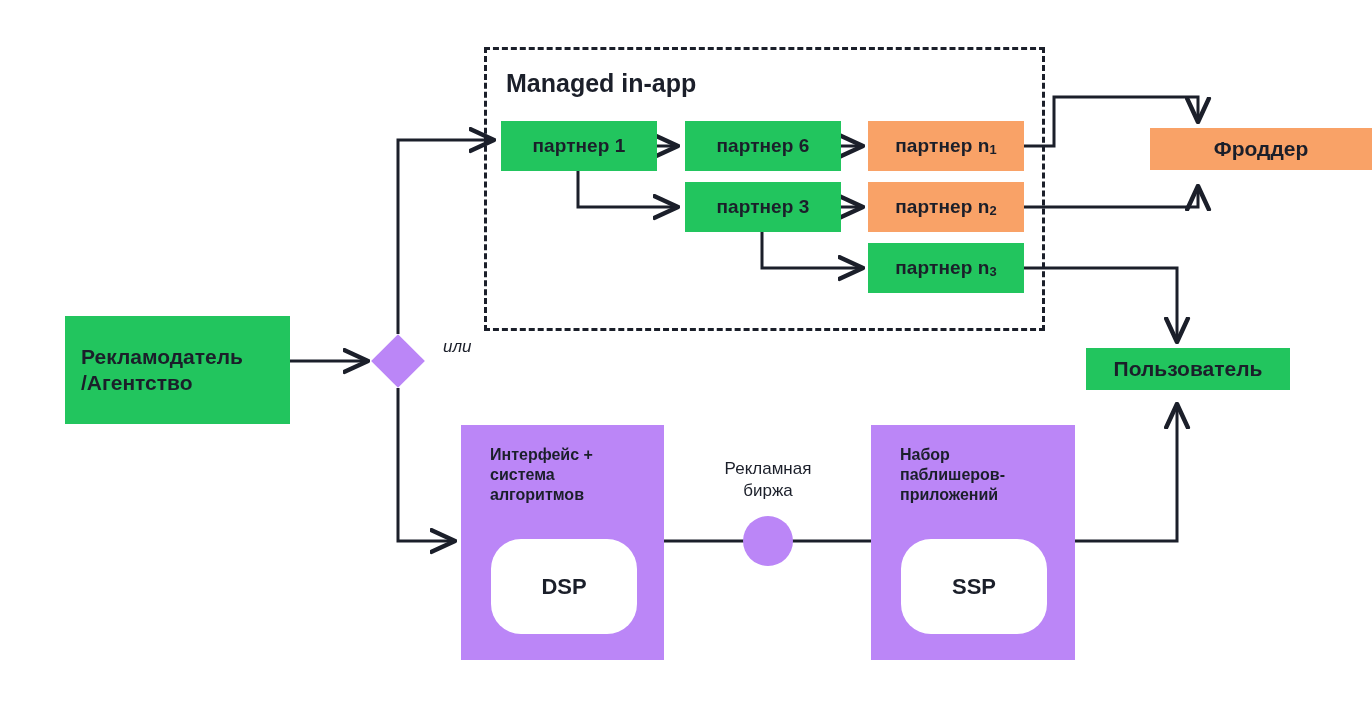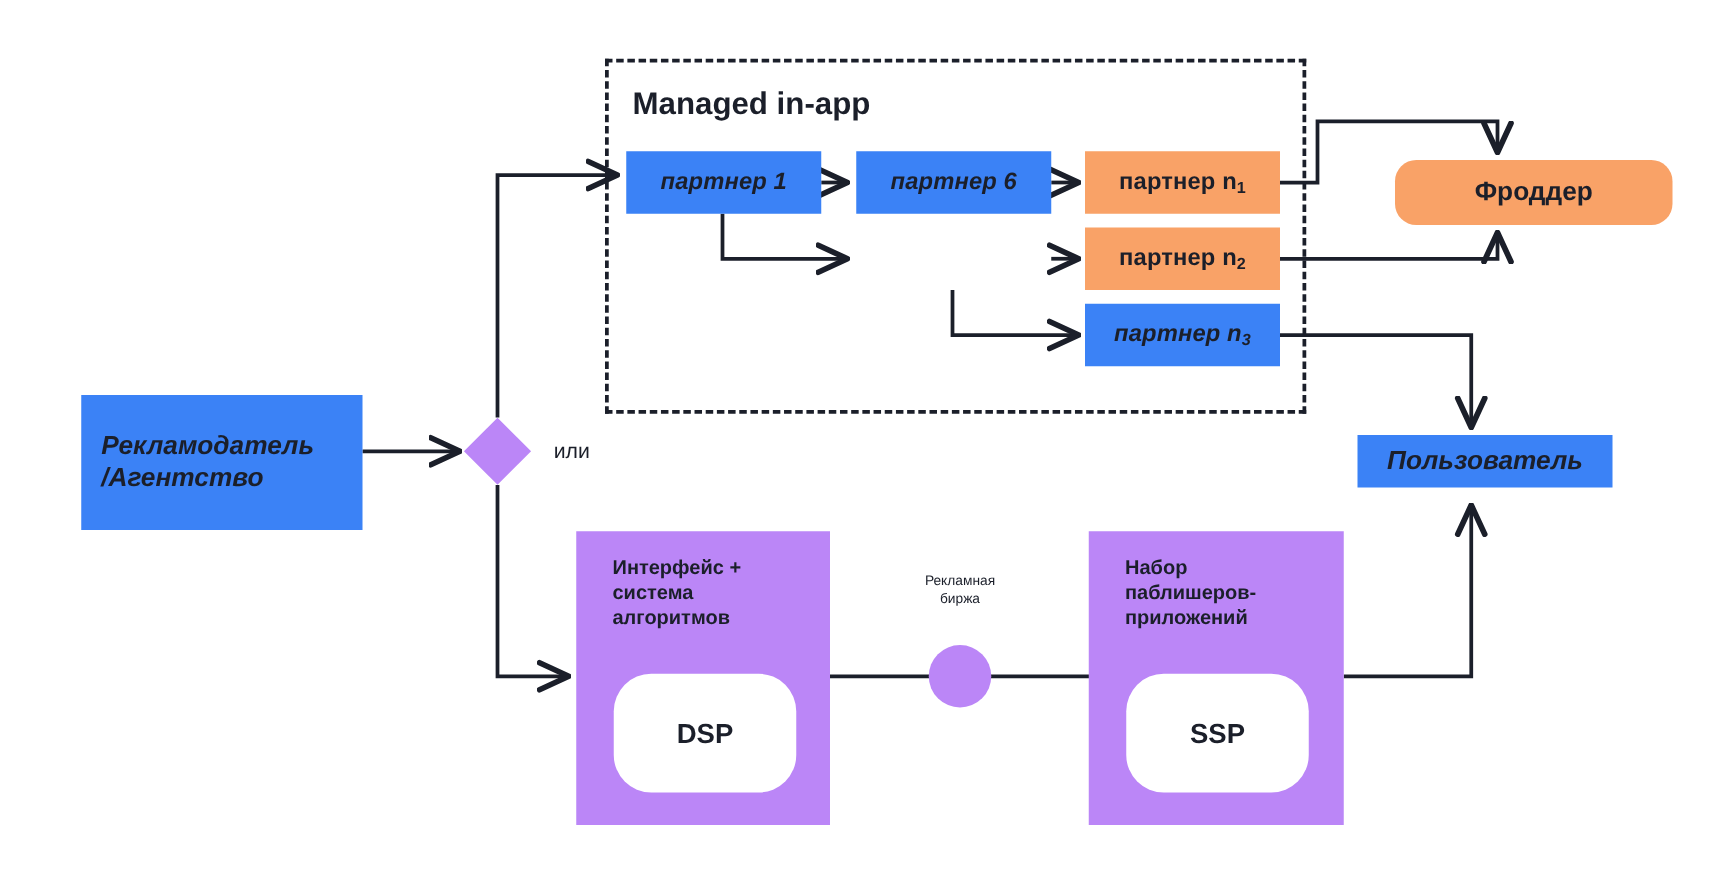--- a/index.html
+++ b/index.html
@@ -31,21 +31,21 @@
     position: absolute;
     box-sizing: border-box;
     display: flex;
     align-items: center;
     justify-content: center;
     text-align: center;
     font-weight: bold;
     color: #1b1f2a;
     line-height: 1.22;
   }
-  .purple { background: #3b82f6; font-style: italic; }
+  .purple { background: #22c55e; }
   .orange { background: #f9a267; }
 
   .node-partner {
     font-size: 19px;
     letter-spacing: 0.1px;
   }
   .node-wide {
     font-size: 21px;
   }
   .group-box {
@@ -93,21 +93,21 @@
     background: #bb86f7;
     transform: rotate(45deg);
   }
   .circle {
     position: absolute;
     border-radius: 50%;
     background: #bb86f7;
   }
   .plain-label {
     position: absolute;
-    font-size: 11px;
+    font-size: 17px;
     font-weight: normal;
     color: #1b1f2a;
     text-align: center;
     line-height: 1.3;
     white-space: pre-line;
   }
   .or-label {
     position: absolute;
     font-size: 17px;
     font-weight: normal;
@@ -164,40 +164,41 @@
 
   <div class="group-box" style="left:484px; top:47px; width:561px; height:284px;"></div>
   <div class="group-title" style="left:506px; top:69px;">Managed in-app</div>
 
   <div class="node purple node-wide" style="left:65px; top:316px; width:225px; height:108px;
               justify-content:flex-start; text-align:left; padding:0 16px;
               white-space:pre-line;">Рекламодатель
 /Агентство</div>
 
   <div class="diamond" style="left:379px; top:342px; width:38px; height:38px;"></div>
-  <div class="or-label" style="left:443px; top:351px;">или</div>
+  <div class="or-label" style="left:443px; top:337px;font-style:italic;">или</div>
 
   <div class="node purple node-partner" style="left:501px; top:121px; width:156px; height:50px;">партнер 1</div>
   <div class="node purple node-partner" style="left:685px; top:121px; width:156px; height:50px;">партнер 6</div>
   <div class="node orange node-partner" style="left:868px; top:121px; width:156px; height:50px;">
     <span>партнер n</span>
       <sub>1</sub>
   </div>
 
+  <div class="node purple node-partner" style="left:685px; top:182px; width:156px; height:50px;">партнер 3</div>
   <div class="node orange node-partner" style="left:868px; top:182px; width:156px; height:50px;">
     <span>партнер n</span>
       <sub>2</sub>
   </div>
 
   <div class="node purple node-partner" style="left:868px; top:243px; width:156px; height:50px;">
     <span>партнер n</span>
       <sub>3</sub>
   </div>
 
-  <div class="node orange node-wide" style="left:1116px; top:128px; width:222px; height:52px;border-radius:17px;">Фроддер</div>
+  <div class="node orange node-wide" style="left:1150px; top:128px; width:222px; height:42px;">Фроддер</div>
 
   <div class="node purple node-wide" style="left:1086px; top:348px; width:204px; height:42px;">Пользователь</div>
 
   <div class="stack" style="left:461px; top:425px; width:203px; height:235px;">
     <div class="stack-title" style="margin:20px 0 0 29px;">Интерфейс +
 система
 алгоритмов</div>
   </div>
   <div class="stack-inner" style="left:491px; top:539px; width:146px; height:95px;">DSP</div>
 

